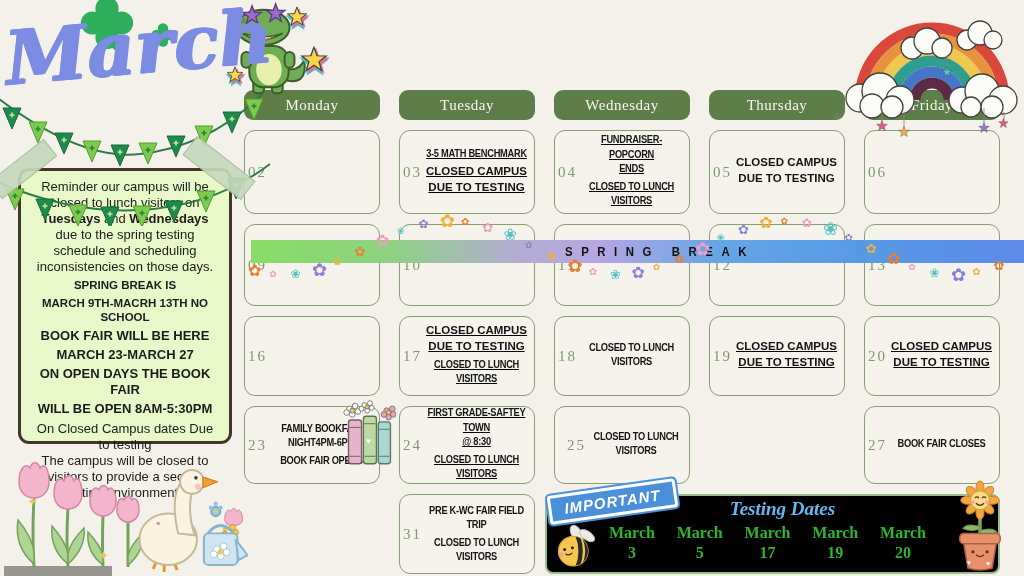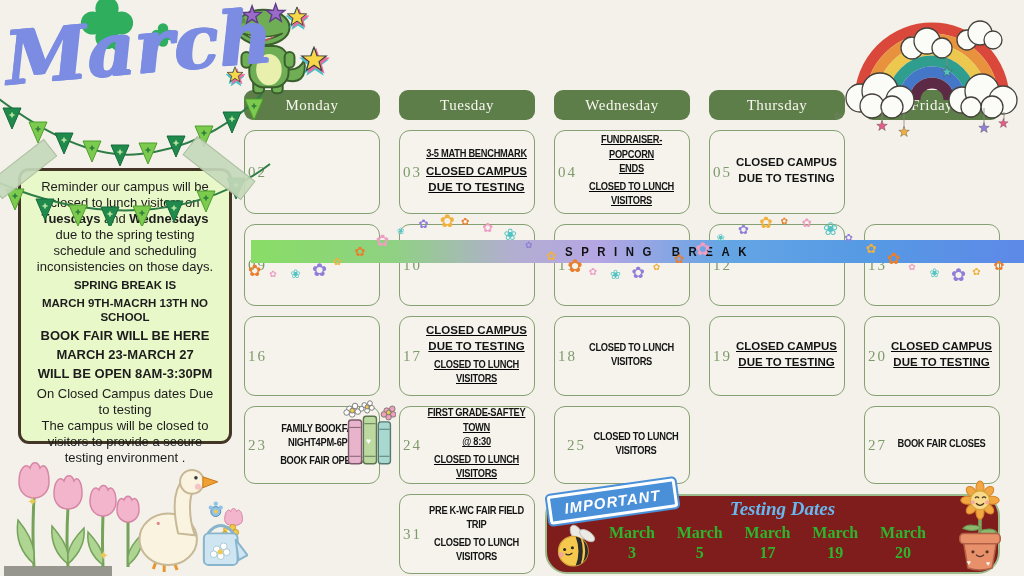--- a/index.html
+++ b/index.html
@@ -43,22 +43,22 @@
     text-align:center;color:#1c1c1c;}
   #note .p{font-size:13px;line-height:16px;}
   #note b{font-weight:800;}
   #note .caps-sm{font-weight:800;font-size:11.5px;line-height:14.5px;margin-top:3px;}
   #note .caps-lg{font-weight:800;font-size:13px;line-height:16px;margin-top:3px;}
   .tape{position:absolute;background:rgba(198,217,186,.92);border:1px solid rgba(120,140,110,.35);z-index:5;}
   #tape-left{left:-12px;top:158px;width:68px;height:20px;transform:rotate(-38deg);}
   #tape-right{left:182px;top:156px;width:72px;height:22px;transform:rotate(38deg);}
 
   
-  #testing-box{grid-row:6;grid-column:3/6;border:2px solid #9dbb8a;border-radius:22px;
-    position:relative;background:#7f1d1d;margin-left:-9px;}
+  #testing-box{grid-row:6;grid-column:3/6;border:2px solid #9dbb8a;border-radius:8px;
+    position:relative;background:#000000;margin-left:-9px;}
   #testing-title{position:absolute;left:90px;right:70px;top:2px;text-align:center;
     font-family:"Liberation Serif",serif;font-style:italic;font-weight:700;font-size:19px;color:#68b7ee;}
   #testing-dates-row{position:absolute;left:62px;right:72px;top:27px;bottom:6px;
     display:flex;justify-content:space-between;}
   .t-col{display:flex;flex-direction:column;align-items:center;justify-content:space-between;padding:1px 0 4px;}
   .t-month,.t-day{font-family:"Liberation Serif",serif;font-weight:700;font-size:16px;color:#2db52d;}
   #important-badge{position:absolute;left:548px;top:487px;transform:rotate(-8deg);z-index:6;
     background:#4a90d9;border:3px solid #fff;box-shadow:0 0 0 2px #4a90d9;border-radius:3px;
     color:#fff;font-weight:800;font-style:italic;font-size:15px;letter-spacing:1px;padding:3px 13px;}
 
@@ -290,20 +290,24 @@
           <div class="ev hand">CLOSED TO LUNCH VISITORS</div>
         </div>
       </div>
       <div class="cell" style="grid-area: 2 / 4;">
         <div class="date-num">05</div>
         <div class="events bottom">
           <div class="ev bold">CLOSED CAMPUS
 DUE TO TESTING</div>
         </div>
       </div>
+      <div class="cell" style="grid-area: 2 / 5;">
+        <div class="date-num">06</div>
+        <div class="events middle"></div>
+      </div>
       <div class="cell" style="grid-area: 3 / 1;">
         <div class="date-num">09</div>
         <div class="events middle"></div>
       </div>
       <div class="cell" style="grid-area: 3 / 2;">
         <div class="date-num">10</div>
         <div class="events middle"></div>
       </div>
       <div class="cell" style="grid-area: 3 / 3; gap: 27px;">
         <div class="date-num">11</div>
@@ -429,21 +433,22 @@
       <span class="flower" style="left: 972.2px; top: 267.159px; font-size: 10px; color: rgb(242, 177, 63);">✿</span>
       <span class="flower" style="left: 993.5px; top: 259.058px; font-size: 13px; color: rgb(232, 127, 47);">✿</span>
     </div>
 
   <div id="note">
     <div class="p"><span>Reminder our campus will be closed to lunch visitors on </span><b>Tuesdays</b><span> and </span><b>Wednesdays</b><span> due to the spring testing schedule and scheduling inconsistencies on those days.</span></div>
     <div class="caps-sm">SPRING BREAK IS</div>
     <div class="caps-sm">MARCH 9TH-MACRH 13TH NO SCHOOL</div>
     <div class="caps-lg">BOOK FAIR WILL BE HERE</div>
     <div class="caps-lg">MARCH 23-MARCH 27</div>
-    <div class="caps-lg">WILL BE OPEN 8AM-3:30PM</div>
+    <div class="caps-lg">ON OPEN DAYS THE BOOK FAIR</div>
+    <div class="caps-lg">WILL BE OPEN 8AM-5:30PM</div>
     <div class="p" style="margin-top:4px">On Closed Campus dates Due to testing</div>
     <div class="p">The campus will be closed to visitors to provide a secure testing environment .</div>
   </div>
   <div id="tape-left" class="tape"></div>
   <div id="tape-right" class="tape"></div>
 
   <div id="important-badge">IMPORTANT</div>
 
   <svg id="books" class="deco" width="54" height="70" viewBox="0 0 58 72">
     <g stroke="#777" stroke-width="1">

